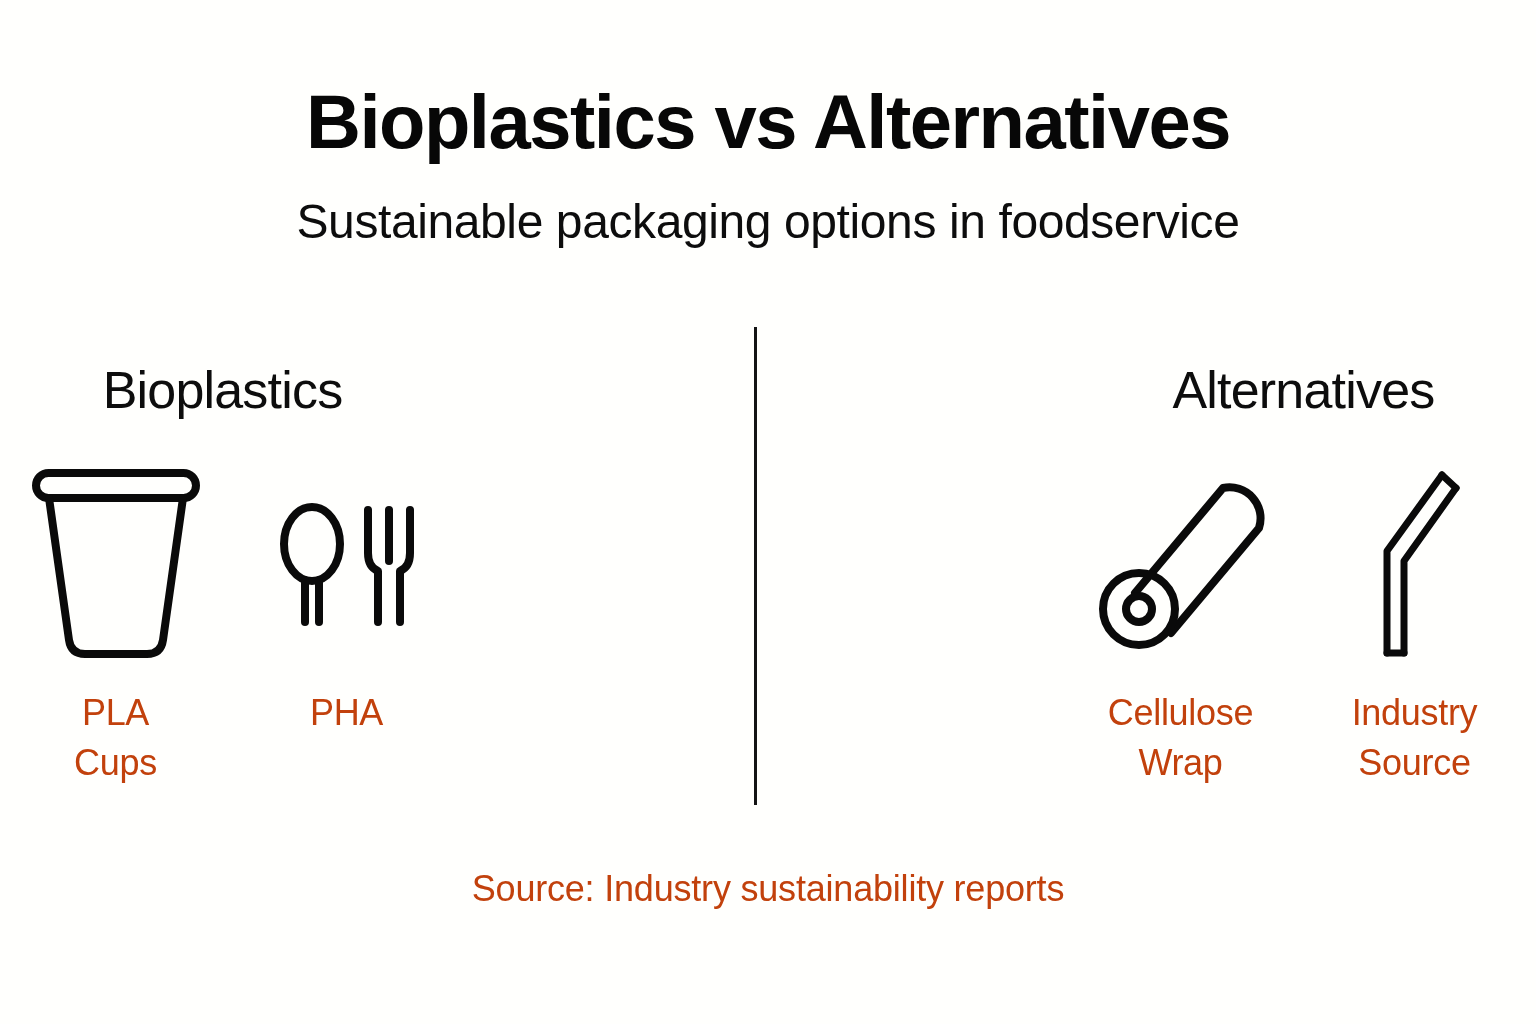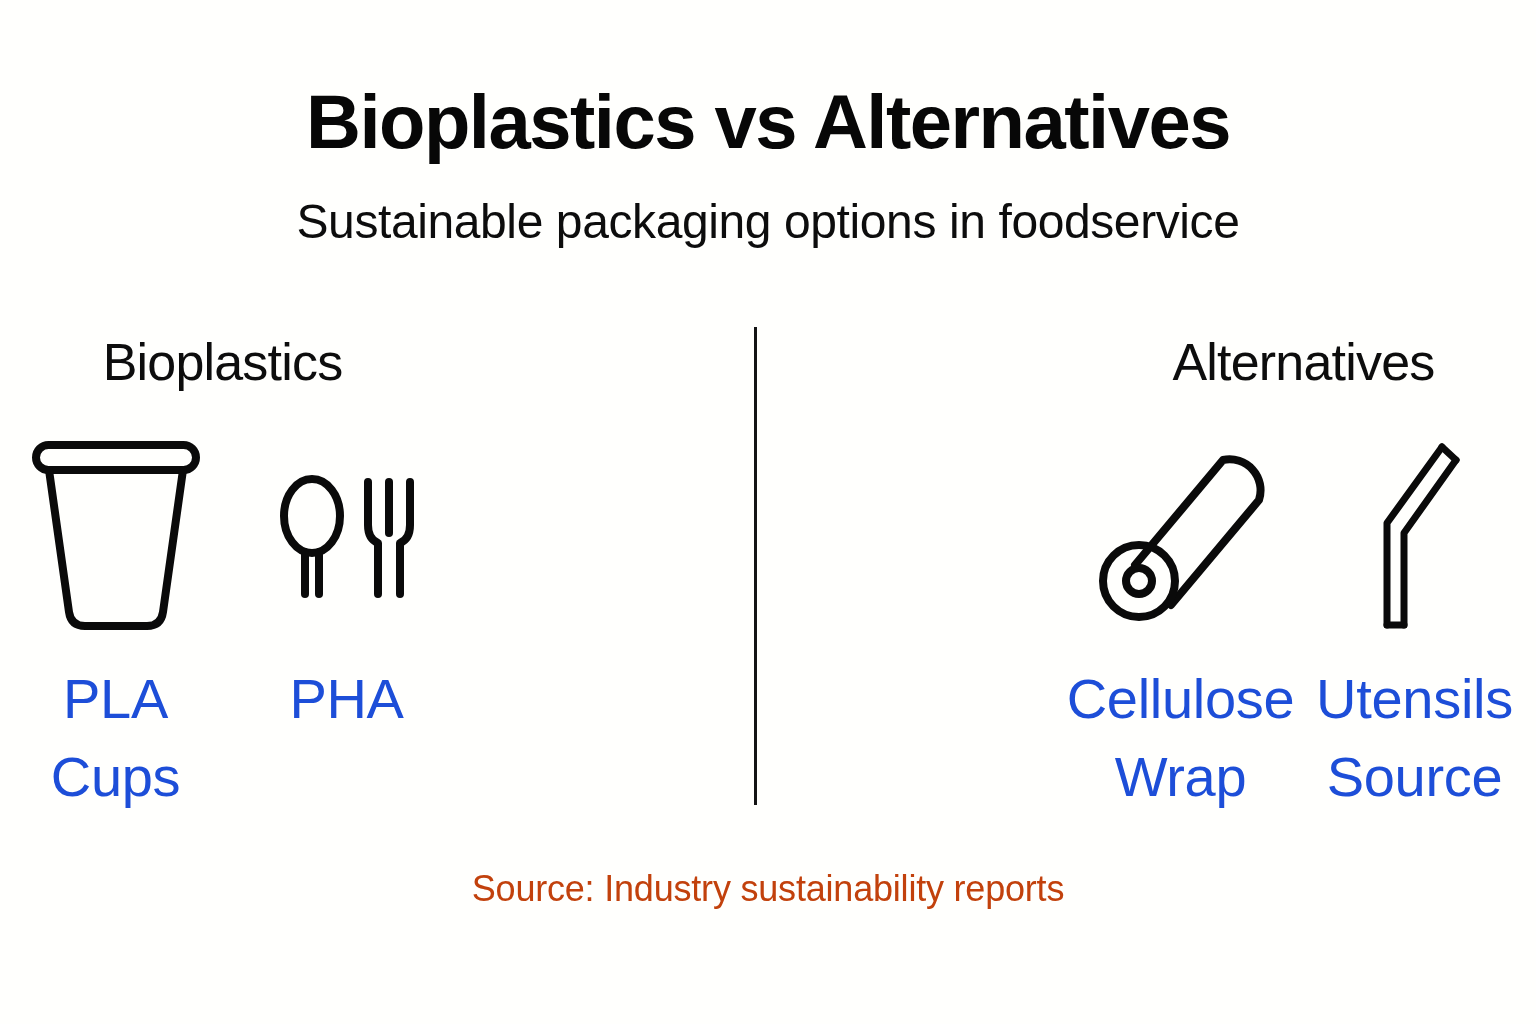--- a/index.html
+++ b/index.html
@@ -104,26 +104,26 @@
   .item.wrap     { width: 236px; }
   .item.straw    { width: 232px; }
 
   .icon-box {
     height: 204px;
     display: flex;
     align-items: center;
     justify-content: center;
   }
   .item-label {
-    font-size: 56px;
+    font-size: 36px;
     font-weight: 400;
     letter-spacing: -0.3px;
     line-height: 1.40;
     text-align: center;
-    color: #1d4ed8;
+    color: #c2410c;
     padding-top: 22px;
     white-space: nowrap;
   }
 
   
   .divider {
     position: absolute;
     left: 754px;
     top: 327px;
     width: 3px;
@@ -243,21 +243,21 @@
 
                 <path d="M 99 22 L 47 95 L 47 187"></path>
 
                 <path d="M 85 9 L 99 22"></path>
 
                 <path d="M 30 187 L 47 187"></path>
               </g>
             </svg>
           </div>
           <div class="item-label">
-            <span>Utensils</span><br>
+            <span>Industry</span><br>
             <span>Source</span>
           </div>
         </div>
 
       </div>
     </div>
 
   </div>
 
   <div class="divider"></div>

